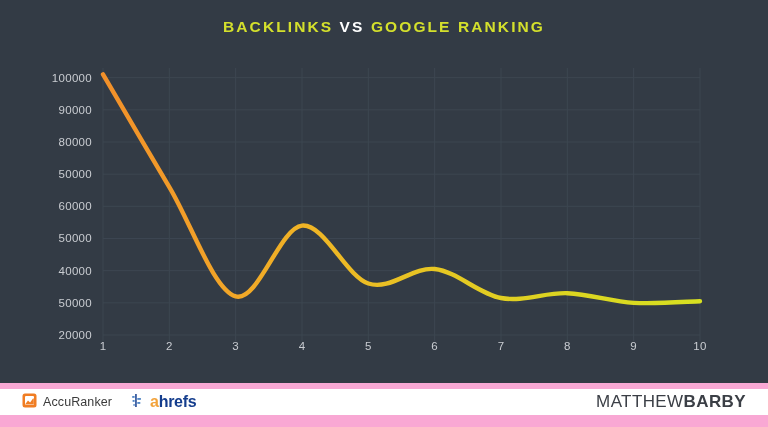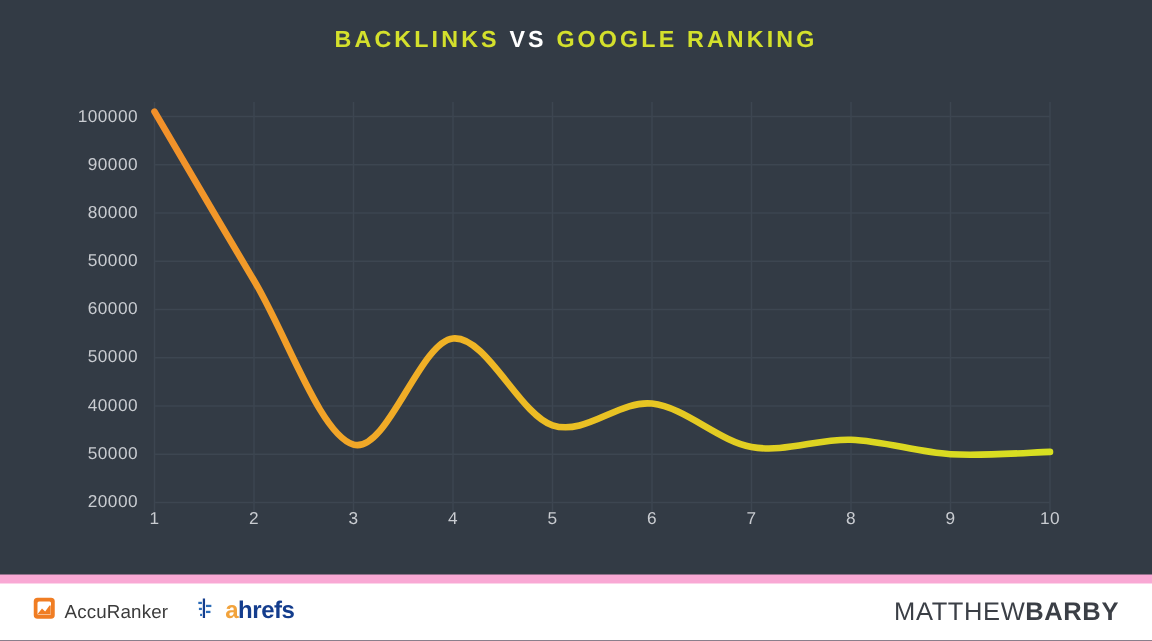--- a/index.html
+++ b/index.html
@@ -94,21 +94,21 @@
     text-align: center;
     font-size: 9.5px;
     letter-spacing: 2.4px;
     color: #c9ccd1;
   }
   .footer {
     position: absolute;
     left: 0;
     top: 389px;
     width: 768px;
-    height: 38px;
+    height: 26px;
     background: #ffffff;
     display: flex;
     align-items: center;
     justify-content: space-between;
     padding: 0 22px;
     box-sizing: border-box;
   }
   .footer-left {
     display: flex;
     align-items: center;

